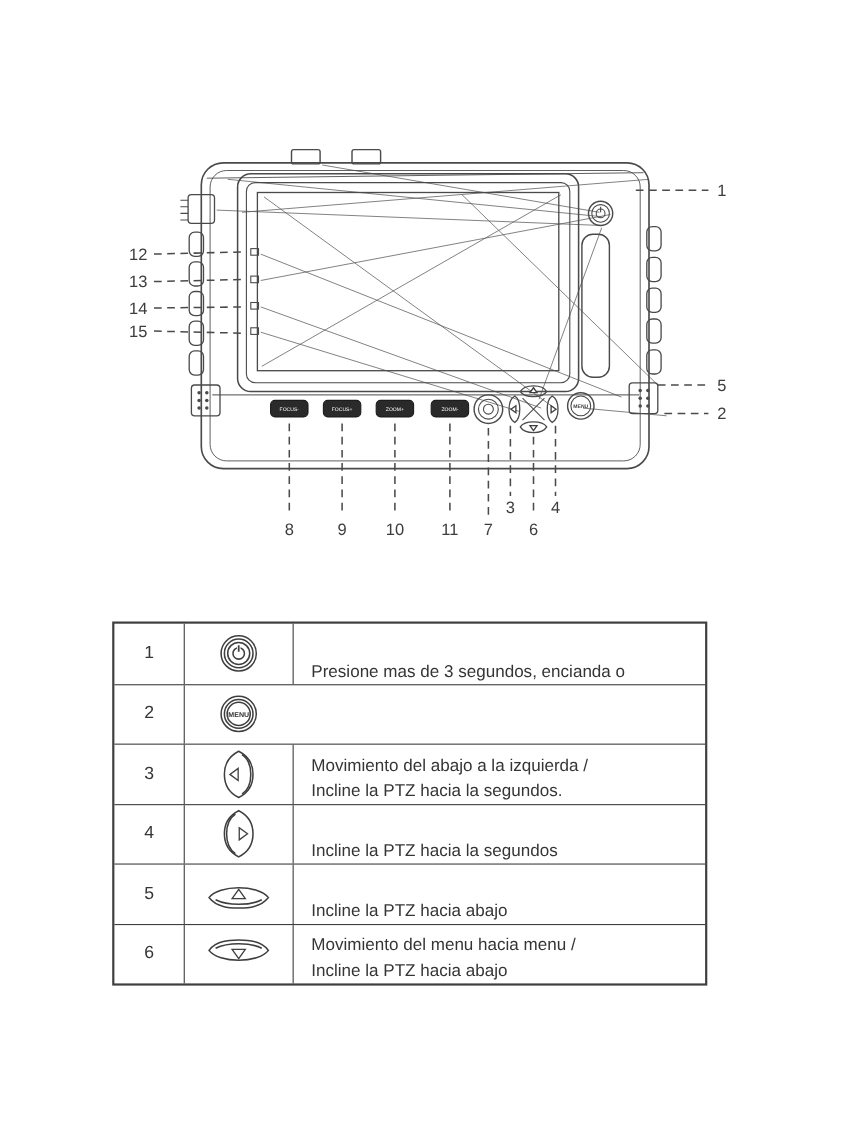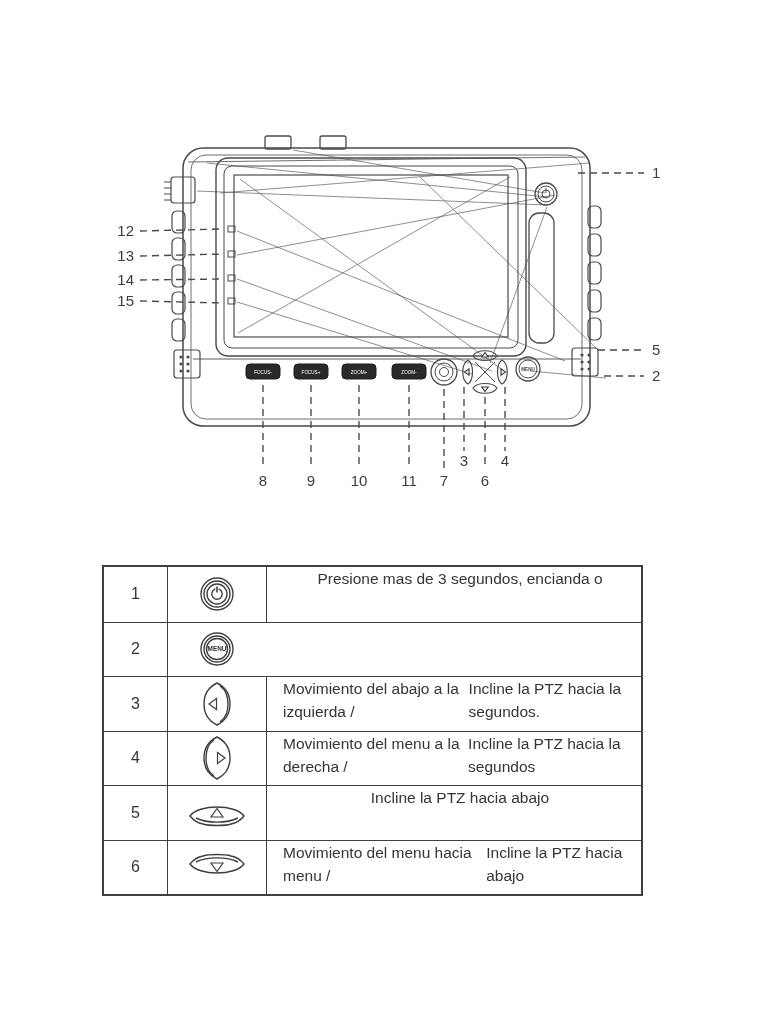--- a/index.html
+++ b/index.html
@@ -13,21 +13,21 @@
 
   .spec-table {
     position:absolute; left:102px; top:565px; width:541px;
     border:2px solid #3f3f3f;
   }
   .trow { display:grid; grid-template-columns:63px 99px 1fr; height:54.5px; border-top:1.5px solid #3f3f3f; }
   .trow:first-child { border-top:none; }
   .cell { display:flex; align-items:center; justify-content:center; border-left:1.5px solid #3f3f3f; overflow:hidden; }
   .cell:first-child { border-left:none; }
   .cell.num { font-size:16px; color:#353535; }
-  .cell.desc { flex-direction:row; align-items:flex-start; justify-content:center;
+  .cell.desc { flex-direction:column; align-items:flex-start; justify-content:flex-end;
                padding-left:16px; padding-right:4px; font-size:15.5px; line-height:23px; color:#353535; }
   .stroke { fill:none; stroke:#4a4a4a; }
   .thin  { fill:none; stroke:#5d5d5d; stroke-width:0.7; }
   .dash  { fill:none; stroke:#4a4a4a; stroke-width:1.4; stroke-dasharray:7 5; }
   .co    { font-size:15px; fill:#3d3d3d; }
   .icon-stroke { fill:none; stroke:#3f3f3f; stroke-width:1.4; }
   .icon-fillw  { fill:#ffffff; stroke:#3f3f3f; stroke-width:1.2; }
 </style>
 </head>
 <body>
@@ -255,21 +255,20 @@
     <div class="trow">
       <div class="cell num">4</div>
       <div class="cell">
         <svg width="50" height="50" viewBox="-25 -25 50 50">
           <path class="icon-stroke" d="M 0,-21 C 10,-16 13,-9 13,0 C 13,9 10,16 0,21 C -10,16 -13,9 -13,0 C -13,-9 -10,-16 0,-21 Z" stroke-width="1.5"></path>
           <path class="icon-stroke" d="M -3,-18 C -9,-14 -11,-7 -11,0 C -11,7 -9,14 -3,18" stroke-width="0.9"></path>
           <path class="icon-fillw" d="M 0.5,-5.5 L 0.5,5.5 L 8,0 Z" stroke-width="1.1"></path>
         </svg>
       </div>
       <div class="cell desc">
-        <div>Movimiento del menu a la derecha /</div>
         <div>Incline la PTZ hacia la segundos</div>
       </div>
     </div>
 
     <div class="trow">
       <div class="cell num">5</div>
       <div class="cell">
         <svg width="62" height="34" viewBox="-31 -17 62 34">
           <path class="icon-stroke" d="M -27,3 C -18,-9 18,-9 27,3 C 23,8 19,10 14,11 C 8,13 -8,13 -14,11 C -19,10 -23,8 -27,3 Z" stroke-width="1.5"></path>
           <path class="icon-stroke" d="M -21,5 C -10,10.5 10,10.5 21,5" stroke-width="0.9"></path>

